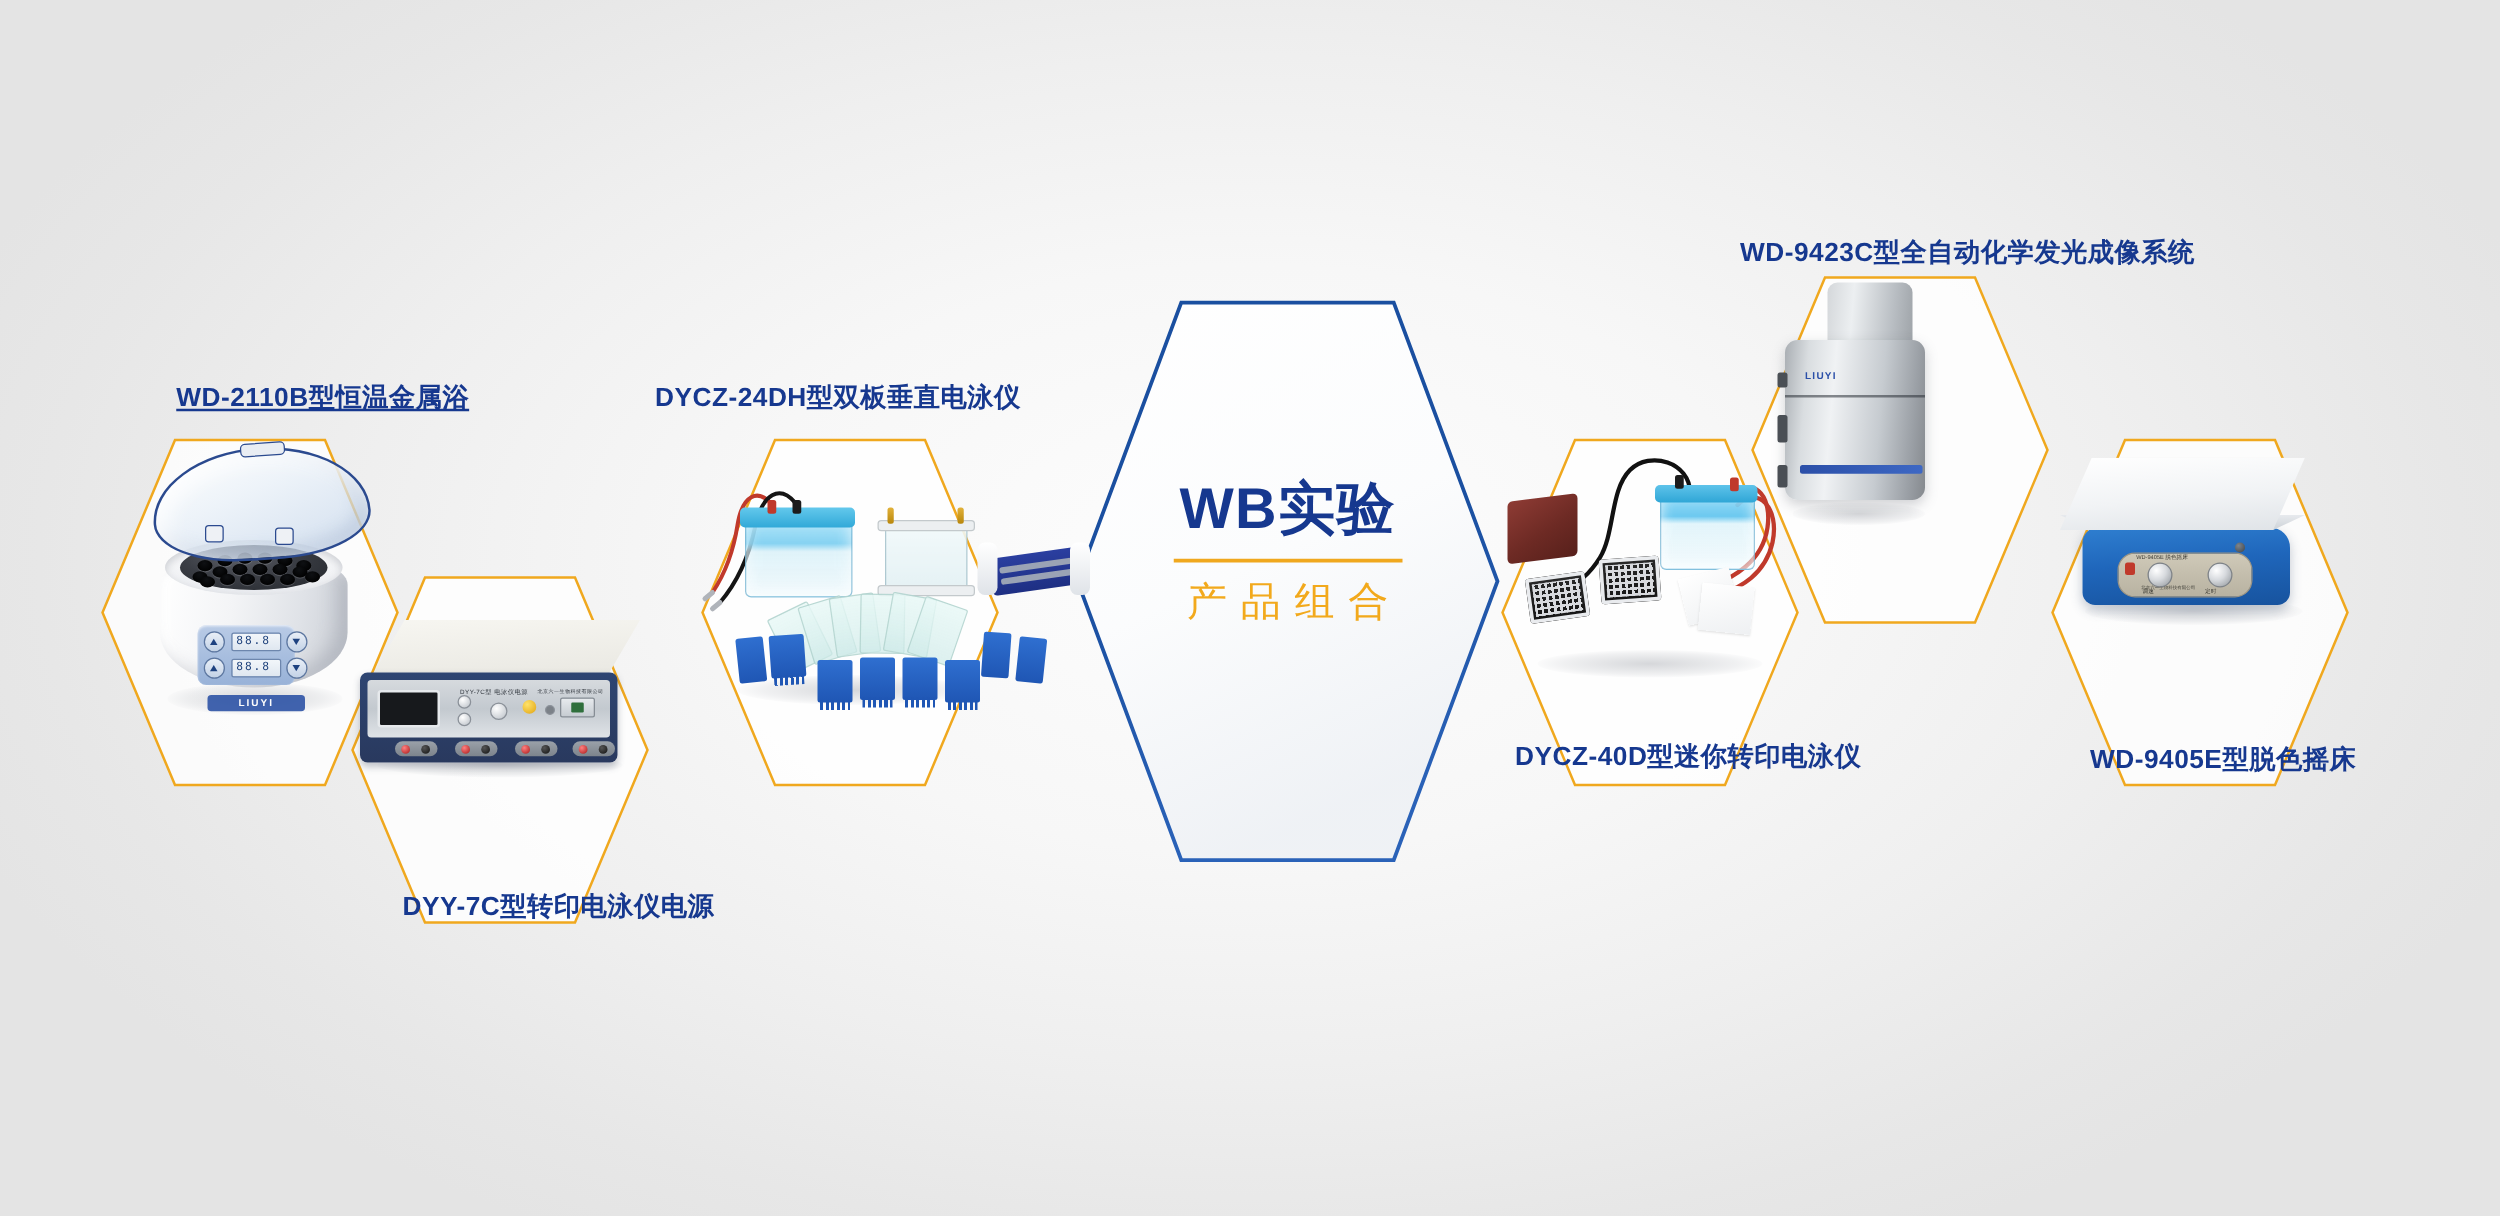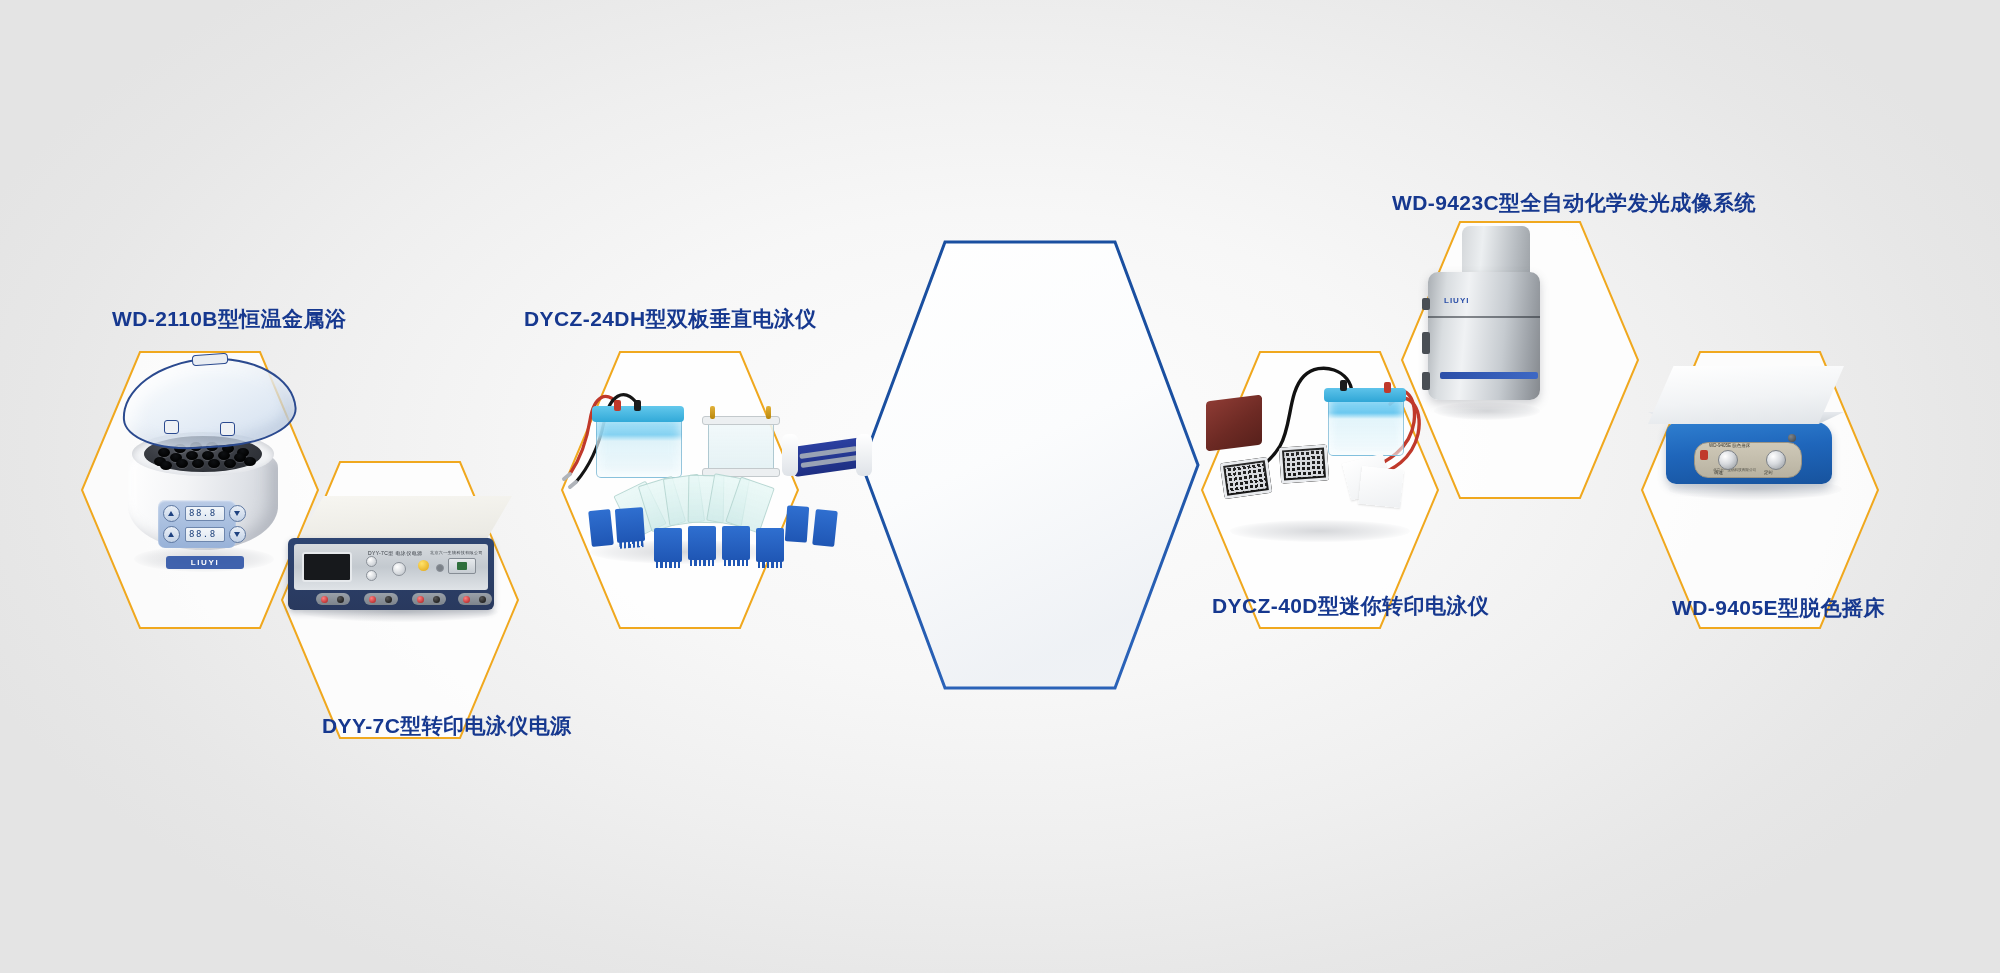--- a/index.html
+++ b/index.html
@@ -263,27 +263,32 @@
         <linearGradient id="ctrStroke" x1="0" y1="0" x2="0.2" y2="1">
           <stop offset="0%" stop-color="#1a4fa0"></stop>
           <stop offset="50%" stop-color="#1a4fa0"></stop>
           <stop offset="100%" stop-color="#2a62b8"></stop>
         </linearGradient>
       </defs>
       <polygon points="85,2 255,2 338,225 255,448 85,448 2,225" fill="url(#ctrFill)" stroke="url(#ctrStroke)" stroke-width="3"></polygon>
     </svg>
   </div>
 
+  <div class="center-text">
+    <div class="center-title">WB实验</div>
+    <div class="center-rule"></div>
+    <div class="center-sub">产品组合</div>
+  </div>
 
   <div class="hexwrap" style="left:80px;top:350px;">
     <svg width="240" height="280" viewBox="0 0 240 280">
       <polygon points="60,2 180,2 238,140 180,278 60,278 2,140" fill="#ffffff" fill-opacity="0.82" stroke="#f0a81e" stroke-width="2"></polygon>
     </svg>
   </div>
-  <div class="label" style="left:112px;top:308px;">WD-2110B型恒温金属浴</div>
+  <div class="label" style="left:141px;top:308px;text-decoration:underline;">WD-2110B型恒温金属浴</div>
 
   <div class="art" style="left:80px;top:350px;width:240px;height:280px;">
     <div class="shadow" style="left:54px;top:196px;width:140px;height:26px;"></div>
     <div class="mb-body"></div>
     <div class="mb-rim"></div>
     <div class="mb-block">
       <i class="mb-hole" style="left:14px;top:12px;"></i>
         <i class="mb-hole" style="left:30px;top:8px;"></i>
       <i class="mb-hole" style="left:46px;top:6px;"></i>
         <i class="mb-hole" style="left:62px;top:6px;"></i>

